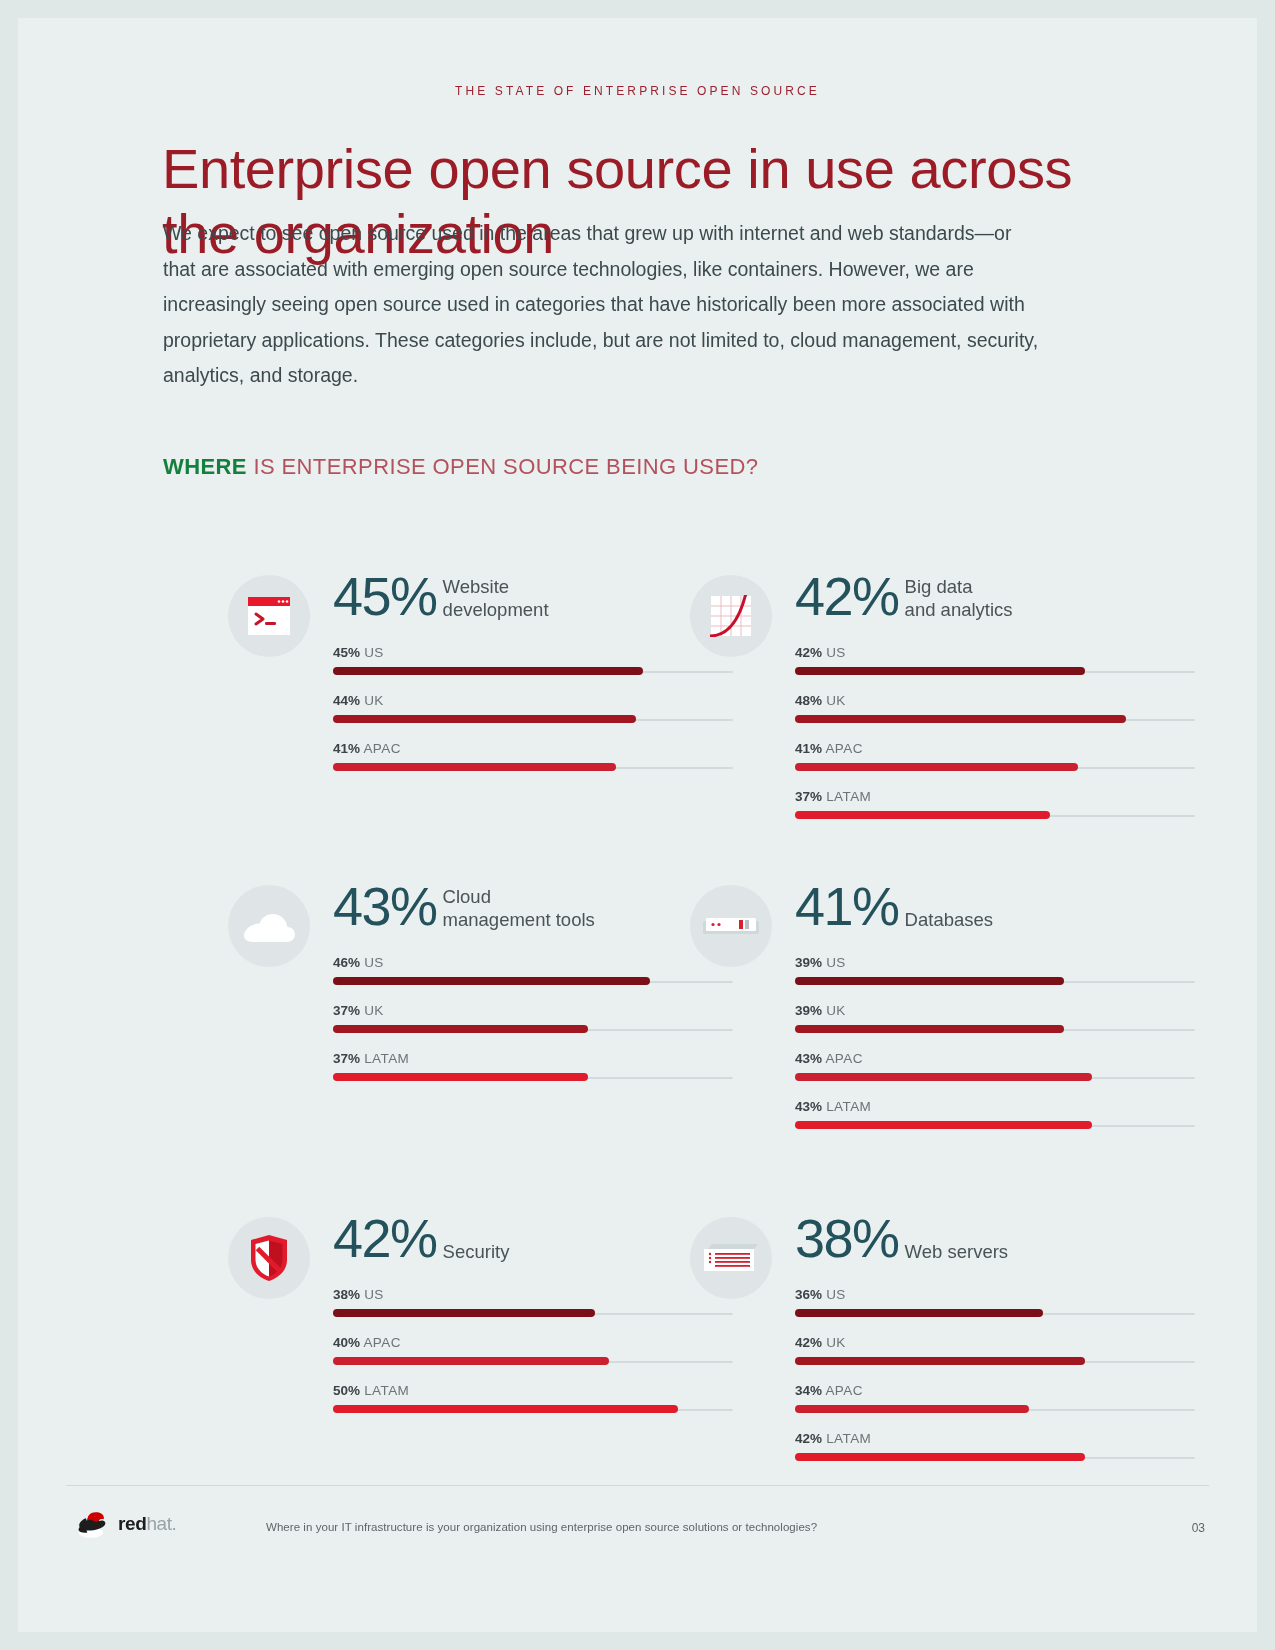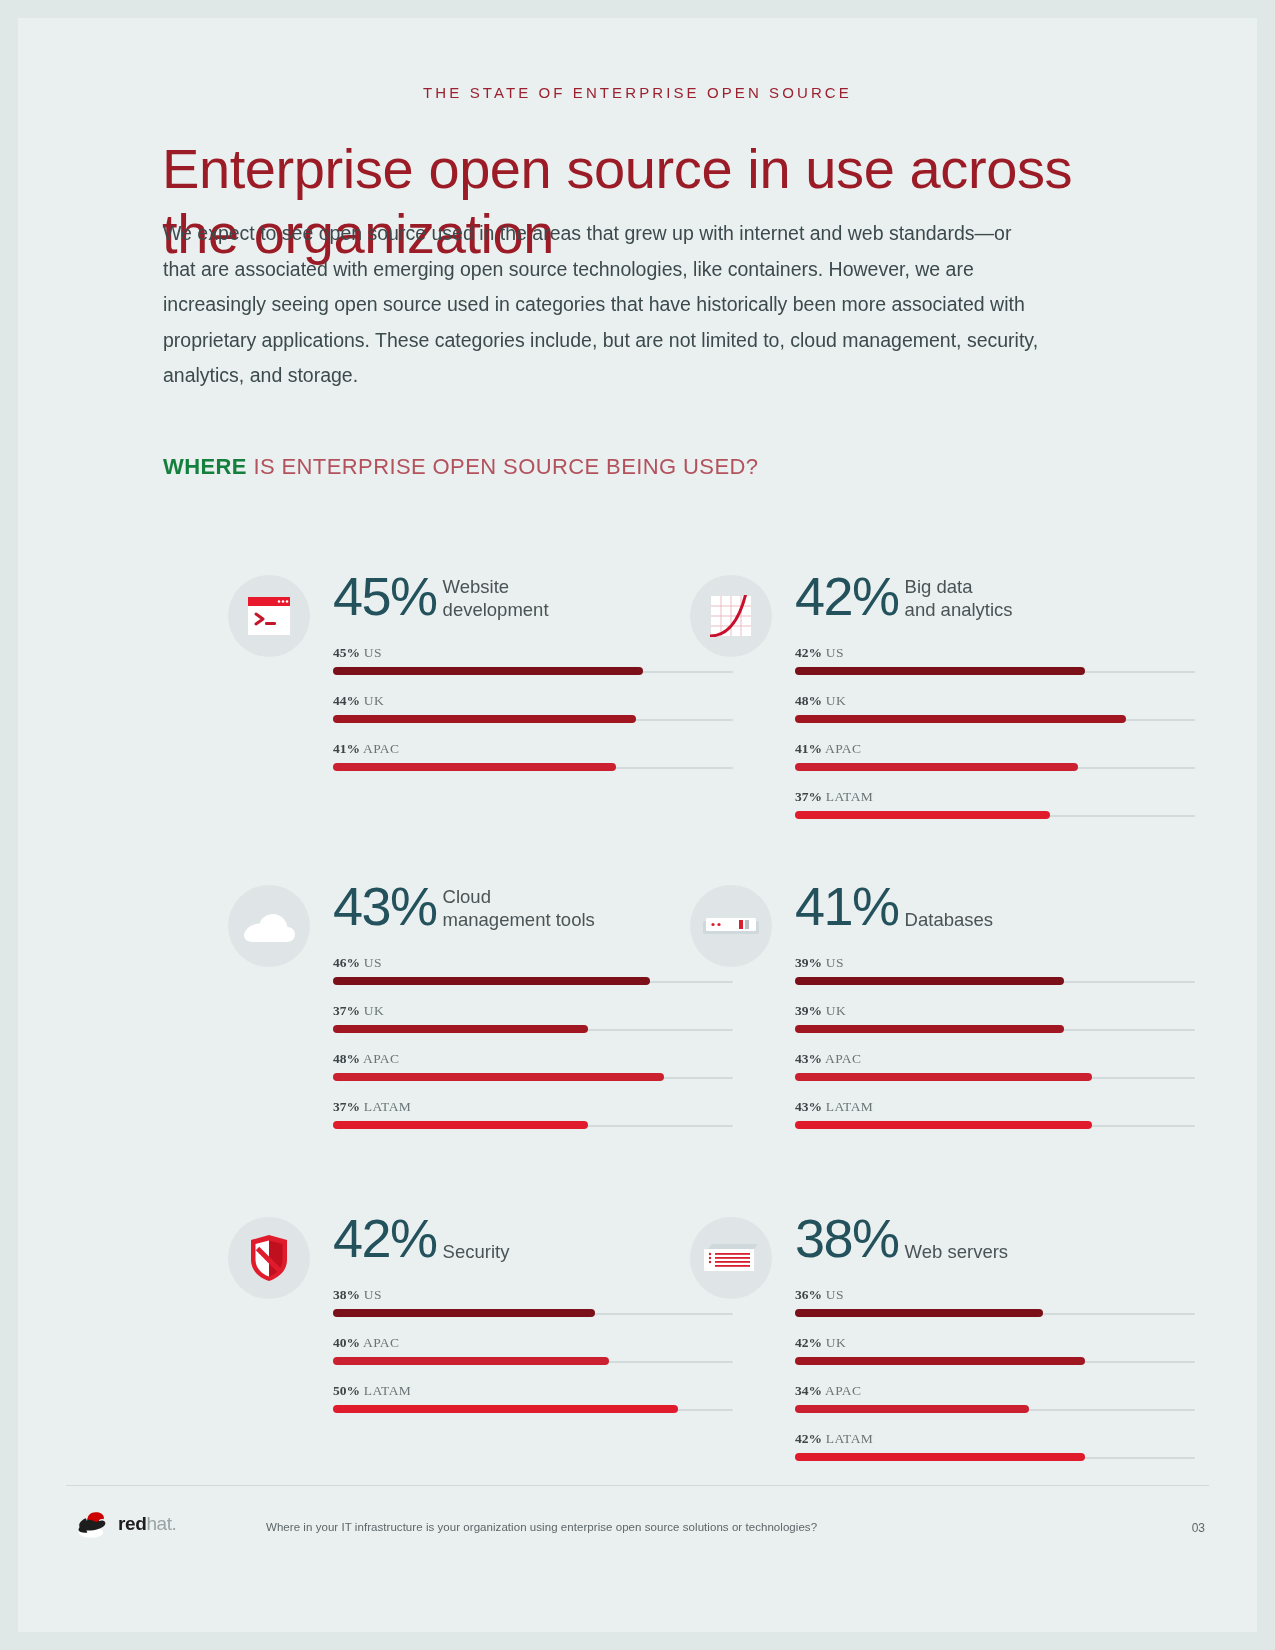--- a/index.html
+++ b/index.html
@@ -9,21 +9,21 @@
     font-family: "Liberation Sans", sans-serif;
   }
   .page {
     position: absolute; left: 18px; top: 18px;
     width: 1239px; height: 1614px;
     background: #eaefef;
   }
   .eyebrow {
     position: absolute; left: 0; top: 66px; width: 100%;
     text-align: center;
-    font-size: 15px; letter-spacing: 3.1px;
+    font-size: 12px; letter-spacing: 3.1px;
     color: #9b2030; font-weight: 400;
   }
   .title {
     position: absolute; left: 144px; top: 118px; width: 1000px;
     font-size: 56px; font-weight: 400; color: #9b1c26;
     letter-spacing: -0.4px;
   }
   .intro {
     position: absolute; left: 145px; top: 198px; width: 880px;
     font-size: 19.5px; line-height: 35.5px; color: #3c4a4d;
@@ -59,21 +59,21 @@
     font-size: 54px; color: #24525c; font-weight: 300;
     letter-spacing: -1.5px; line-height: 58px;
   }
   .catlabel {
     font-size: 18.5px; color: #4a5356; line-height: 22.5px;
     padding-left: 6px; padding-top: 9px; max-width: 160px;
   }
   .catlabel.one-line { padding-top: 32px; }
 
   .bars { position: absolute; left: 105px; top: 78px; width: 400px; }
-  .bar-row { height: 48px; position: relative; font-family: Liberation Serif, serif; }
+  .bar-row { height: 48px; position: relative; }
   .bar-label {
     font-size: 13.5px; color: #6b7578; position: absolute; top: 0; left: 0;
     letter-spacing: 0.4px;
   }
   .bar-label b { color: #3c4447; font-weight: 700; letter-spacing: 0; }
   .track {
     position: absolute; left: 0; top: 26px; width: 400px; height: 2px;
     background: #d3dadb; border-radius: 1px;
   }
   .fill {
@@ -220,25 +220,20 @@
         <div class="bars">
           <div class="bar-row">
             <div class="bar-label"><b>46%</b> <span>US</span></div>
             <div class="track"></div>
             <div class="fill" style="width: 317px; background: rgb(123, 16, 24);"></div>
           </div>
           <div class="bar-row">
             <div class="bar-label"><b>37%</b> <span>UK</span></div>
             <div class="track"></div>
             <div class="fill" style="width: 255px; background: rgb(160, 23, 34);"></div>
-          </div>
-          <div class="bar-row">
-            <div class="bar-label"><b>48%</b> <span>APAC</span></div>
-            <div class="track"></div>
-            <div class="fill" style="width: 331px; background: rgb(203, 32, 48);"></div>
           </div>
           <div class="bar-row">
             <div class="bar-label"><b>37%</b> <span>LATAM</span></div>
             <div class="track"></div>
             <div class="fill" style="width: 255px; background: rgb(224, 27, 44);"></div>
           </div>
         </div>
       </div>
       <div class="card c3">
         <div class="icon-circle">

